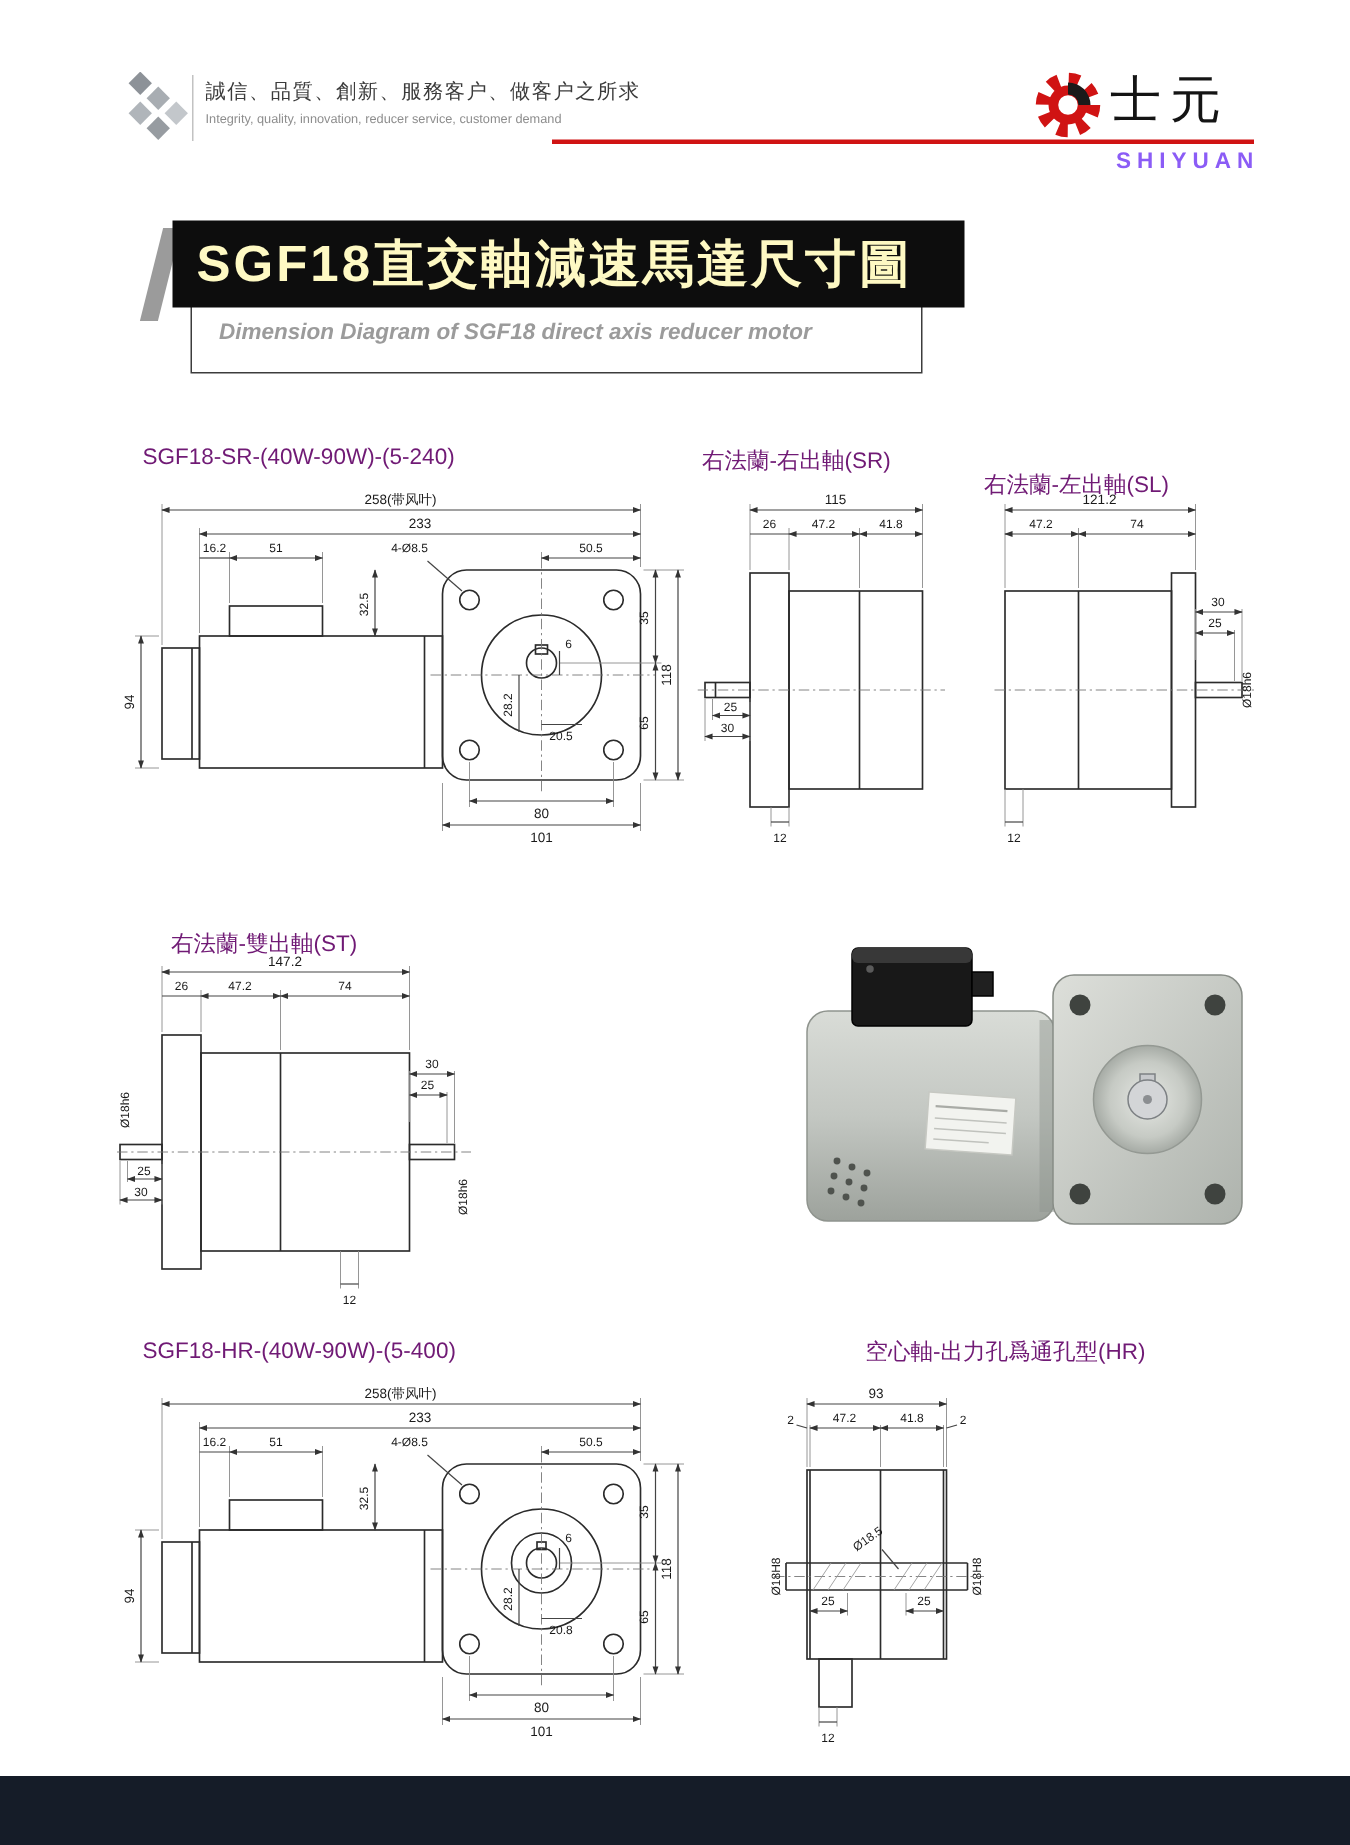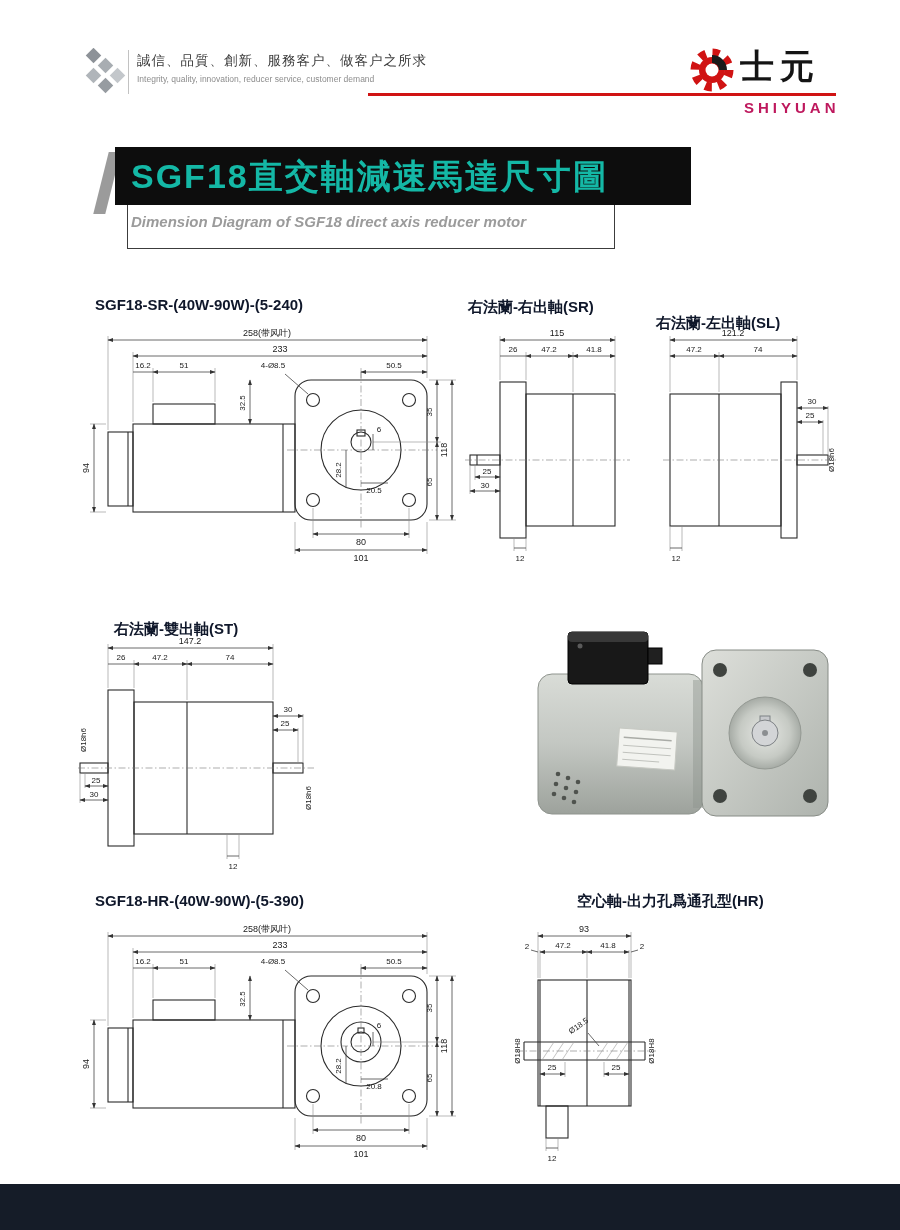--- a/index.html
+++ b/index.html
@@ -3,32 +3,32 @@
 <meta charset="utf-8">
 <style>
   *{margin:0;padding:0;box-sizing:border-box}
   html,body{width:900px;height:1230px}
   body{position:relative;background:#ffffff;font-family:"Liberation Sans",sans-serif;overflow:hidden}
   .abs{position:absolute}
   
   .hdr-divider{left:128px;top:50px;width:1px;height:44px;background:#c2c2c2}
   .slogan-zh{left:137px;top:52px;font-size:13.5px;font-weight:normal;color:#3b3b3b;letter-spacing:1px}
   .slogan-en{left:137px;top:74px;font-size:8.5px;color:#8d8d8d}
-  .brand-zh{left:740px;top:44px;font-size:34px;font-weight:bold;color:#141414;letter-spacing:6px}
-  .brand-en{left:744px;top:99px;font-size:15px;font-weight:bold;color:#be185d;letter-spacing:4px}
+  .brand-zh{left:740px;top:44px;font-size:34px;font-weight:normal;color:#141414;letter-spacing:6px}
+  .brand-en{left:744px;top:99px;font-size:15px;font-weight:bold;color:#8b5cf6;letter-spacing:4px}
   .red-line{left:368px;top:93px;width:468px;height:3px;background:#d01313}
   
   .title-wrap{left:103px;top:147px;width:540px;height:110px}
   .title-accent{position:absolute;left:-2px;top:5px;width:12px;height:62px;background:#9b9b9b;transform:skewX(-14deg)}
   .title-outline{position:absolute;left:24px;top:22px;width:488px;height:80px;border:1.5px solid #3c3c3c}
-  .title-black{position:absolute;left:12px;top:0;width:576px;height:58px;background:#0d0d0d;color:#14b8a6;
+  .title-black{position:absolute;left:12px;top:0;width:528px;height:58px;background:#0d0d0d;color:#fef9c3;
     font-size:34px;font-weight:bold;line-height:58px;padding-left:16px;letter-spacing:2px;white-space:nowrap}
-  .title-sub{position:absolute;left:28px;top:66px;font-size:15px;font-weight:bold;font-style:italic;color:#9b9b9b}
+  .title-sub{position:absolute;left:43px;top:66px;font-size:15px;font-weight:bold;font-style:italic;color:#9b9b9b}
   
-  .sec-label{position:absolute;font-weight:bold;font-size:15px;color:#0f172a;white-space:nowrap}
+  .sec-label{position:absolute;font-weight:normal;font-size:15px;color:#701a75;white-space:nowrap}
   .sec-label.zh{font-size:15px}
   
   svg text{font-family:"Liberation Sans",sans-serif}
   .dt{font-size:9px;fill:#1a1a1a;text-anchor:middle}
   .dts{font-size:8px;fill:#1a1a1a;text-anchor:middle}
   .ol{fill:none;stroke:#2b2b2b;stroke-width:1.1}
   .dl{stroke:#444;stroke-width:0.8;fill:none}
   .el{stroke:#8a8a8a;stroke-width:0.6}
   .cl{stroke:#777;stroke-width:0.6;stroke-dasharray:7 2.5 1.5 2.5;fill:none}
   .hatch{stroke:#9a9a9a;stroke-width:0.6}
@@ -67,21 +67,21 @@
   <div class="title-accent"></div>
   <div class="title-outline"></div>
   <div class="title-black">SGF18直交軸減速馬達尺寸圖</div>
   <div class="title-sub">Dimension Diagram of SGF18 direct axis reducer motor</div>
 </div>
 
 <div class="sec-label" style="left:95px;top:296px">SGF18-SR-(40W-90W)-(5-240)</div>
 <div class="sec-label zh" style="left:468px;top:298px">右法蘭-右出軸(SR)</div>
 <div class="sec-label zh" style="left:656px;top:314px">右法蘭-左出軸(SL)</div>
 <div class="sec-label zh" style="left:114px;top:620px">右法蘭-雙出軸(ST)</div>
-<div class="sec-label" style="left:95px;top:892px">SGF18-HR-(40W-90W)-(5-390)</div>
+<div class="sec-label" style="left:95px;top:892px">SGF18-HR-(40W-90W)-(5-400)</div>
 <div class="sec-label zh" style="left:577px;top:892px">空心軸-出力孔爲通孔型(HR)</div>
 
 <svg class="abs" style="left:80px;top:320px" width="385" height="272" viewBox="0 0 385 272">
   <defs>
     <marker id="arr1" viewBox="0 0 10 10" refX="9" refY="5" markerWidth="7" markerHeight="7" orient="auto-start-reverse">
       <path d="M0 1.5 L10 5 L0 8.5 z" fill="#333"></path>
     </marker>
   </defs>
   <g>
     <rect class="ol" x="28" y="112" width="25" height="74"></rect>

